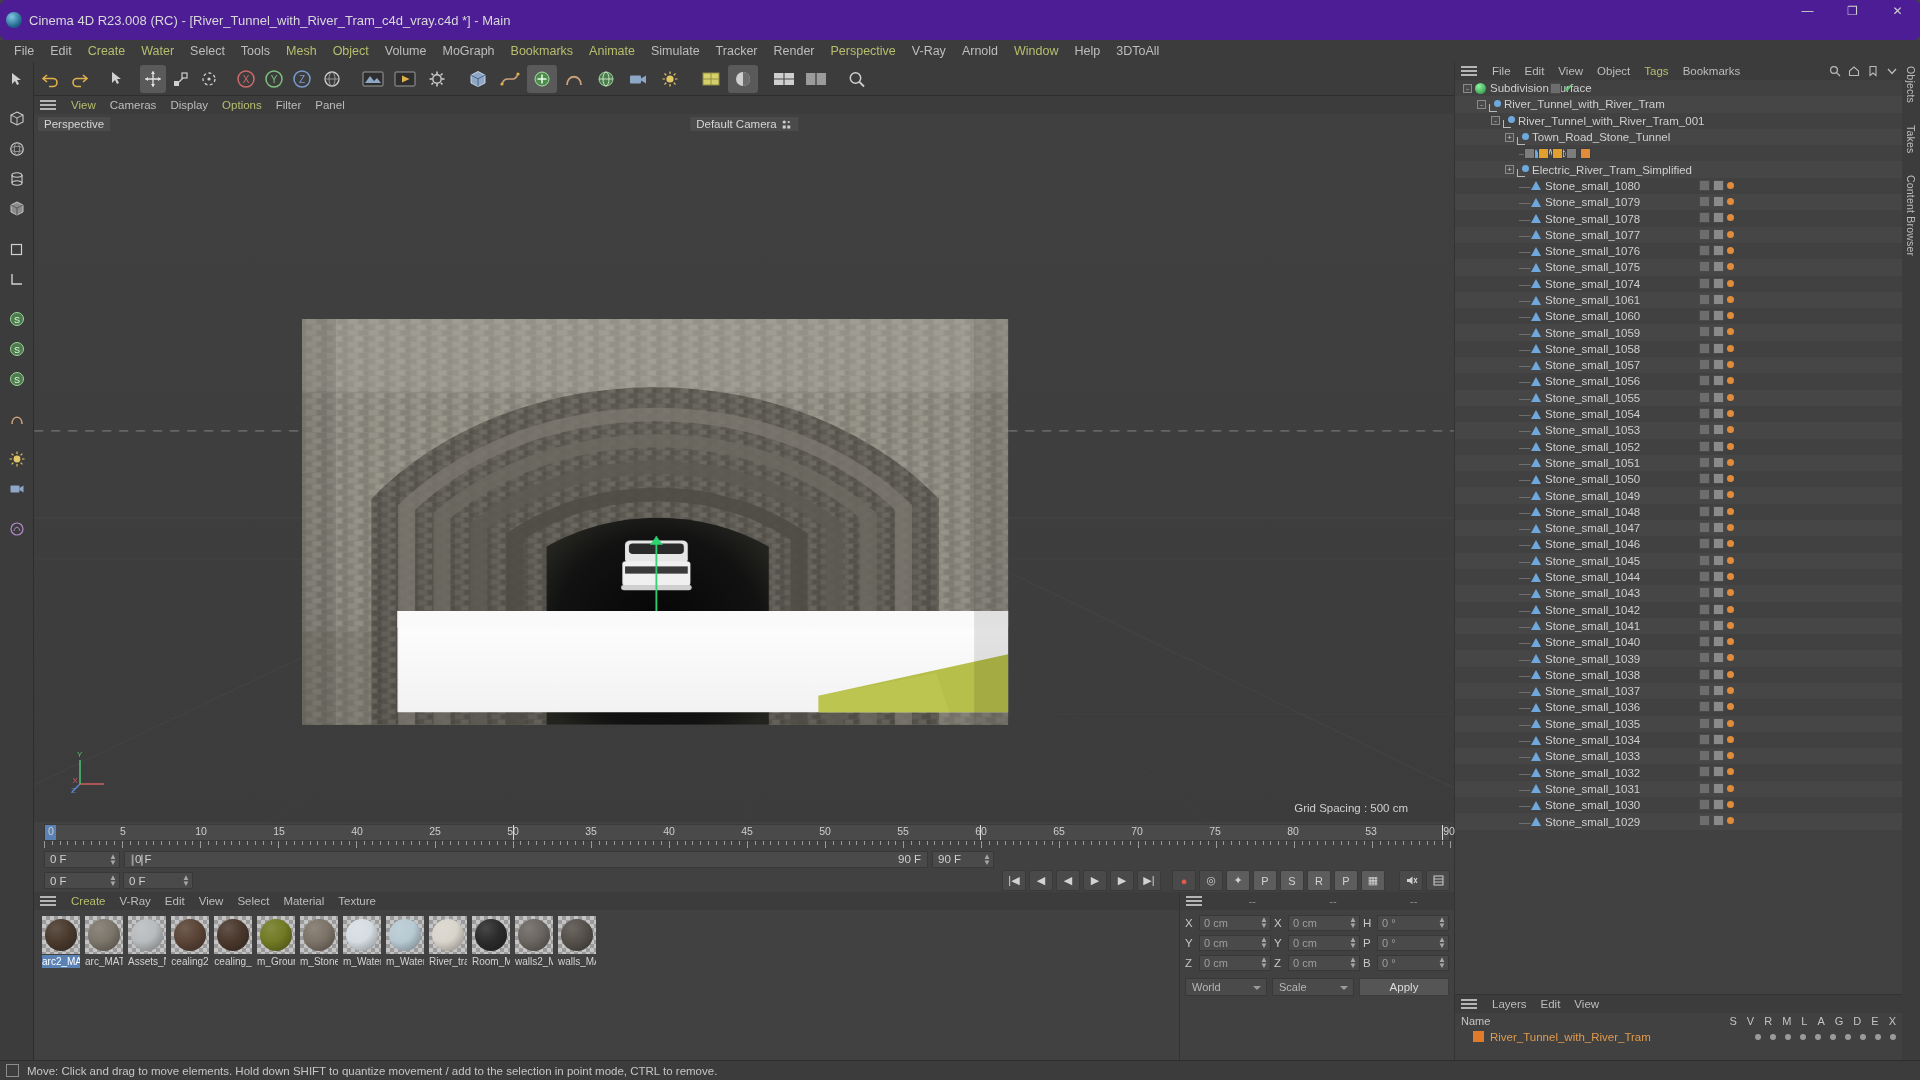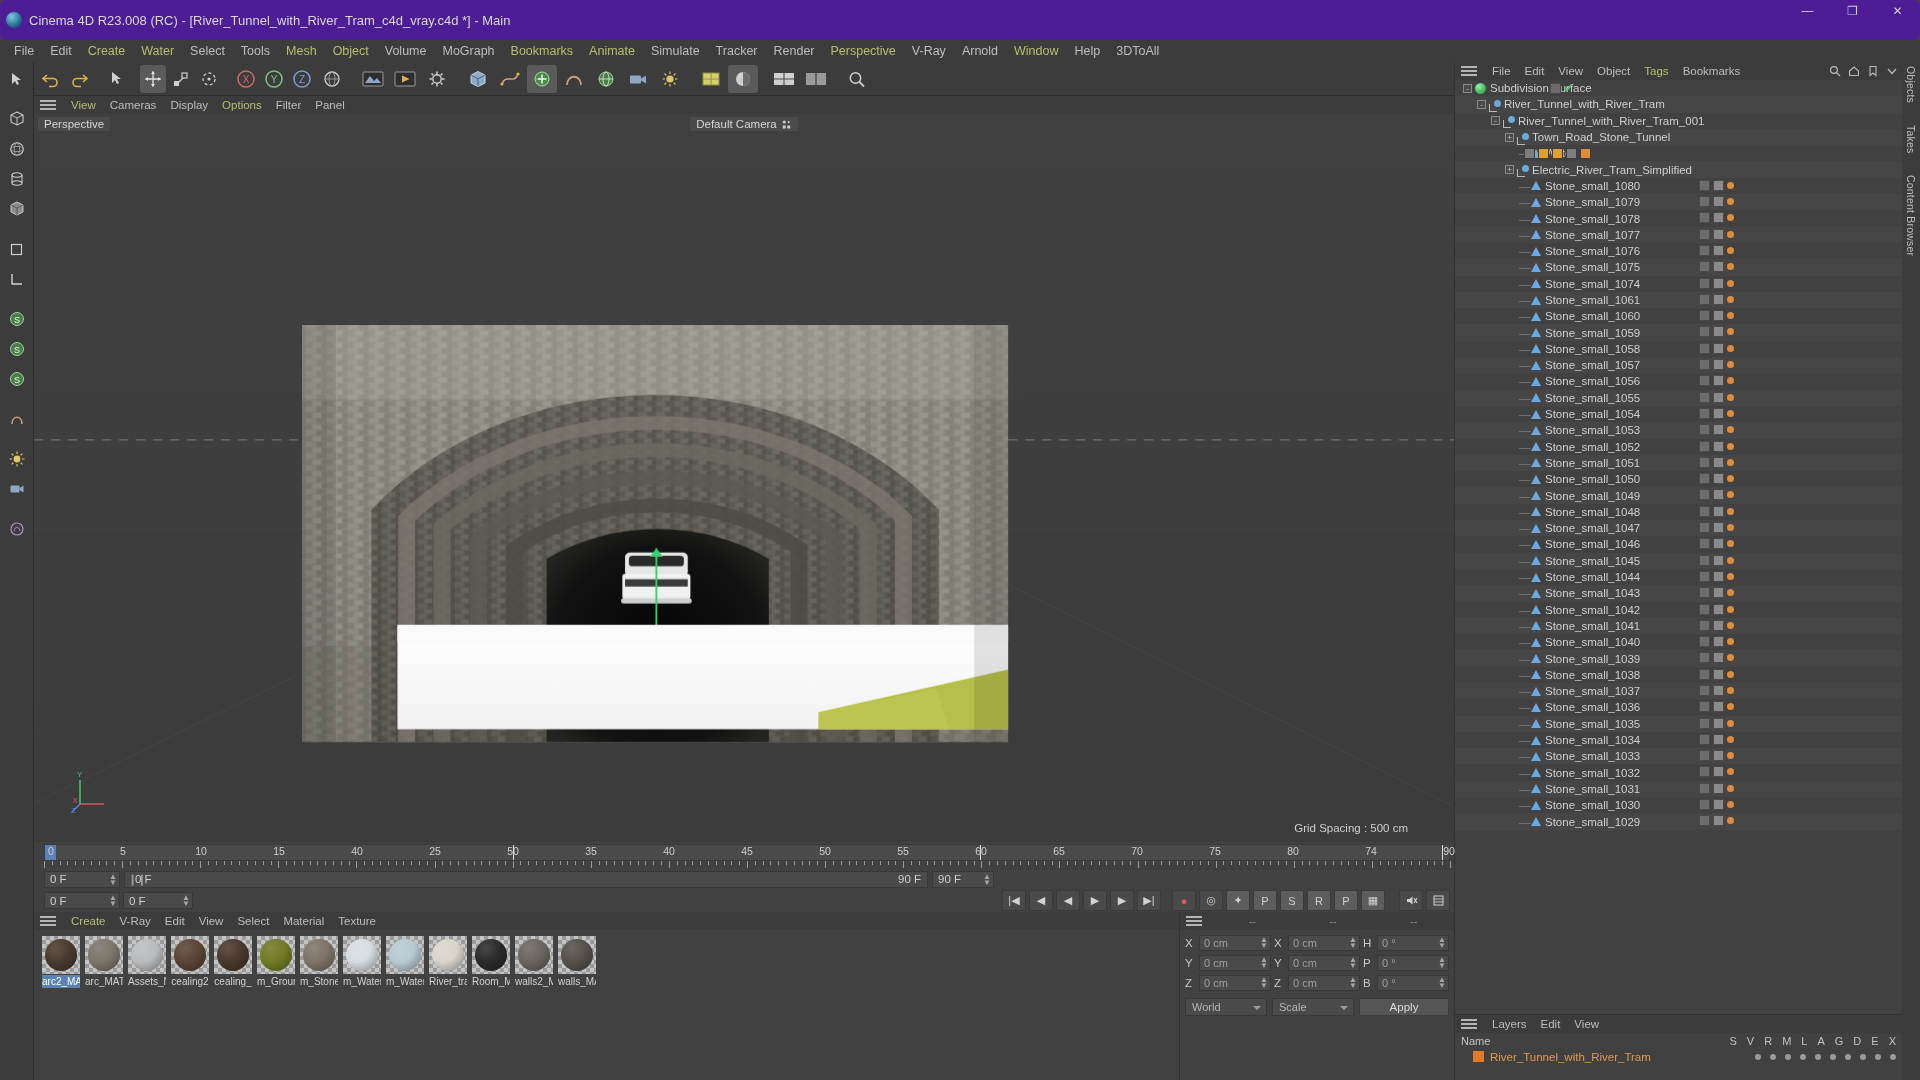--- a/index.html
+++ b/index.html
@@ -665,21 +665,21 @@
               <div class="tick" style="left: 38.8889%; transform: translateX(-50%);">35</div>
               <div class="tick" style="left: 44.4444%; transform: translateX(-50%);">40</div>
               <div class="tick" style="left: 50%; transform: translateX(-50%);">45</div>
               <div class="tick" style="left: 55.5556%; transform: translateX(-50%);">50</div>
               <div class="tick" style="left: 61.1111%; transform: translateX(-50%);">55</div>
               <div class="tick" style="left: 66.6667%; transform: translateX(-50%);">60</div>
               <div class="tick" style="left: 72.2222%; transform: translateX(-50%);">65</div>
               <div class="tick" style="left: 77.7778%; transform: translateX(-50%);">70</div>
               <div class="tick" style="left: 83.3333%; transform: translateX(-50%);">75</div>
               <div class="tick" style="left: 88.8889%; transform: translateX(-50%);">80</div>
-              <div class="tick" style="left: 94.4444%; transform: translateX(-50%);">74</div>
+              <div class="tick" style="left: 94.4444%; transform: translateX(-50%);">53</div>
               <div class="tick" style="left: 100%; transform: translateX(-50%);">90</div>
             </div>
           <div class="vline" style="left:33.3%"></div>
           <div class="vline" style="left:66.6%"></div>
           <div class="vline" style="left:99.5%"></div>
         </div>
         <div class="tl-minor" id="tl-minor">
             <i class="big" style="left: 0%;"></i>
             <i style="left: 0.555556%;"></i>
             <i style="left: 1.11111%;"></i>
@@ -1712,14 +1712,18 @@
     </div>
 
     <div class="rtabs">
       <span class="rtab">Objects</span>
       <span class="rtab">Takes</span>
       <span class="rtab">Content Browser</span>
     </div>
 
   </div>
 
+  <div class="statusbar">
+    <span class="sb-ico"></span>
+    <span class="txt">Move: Click and drag to move elements. Hold down SHIFT to quantize movement / add to the selection in point mode, CTRL to remove.</span>
+  </div>
 
 </div>
 
 </body></html>

